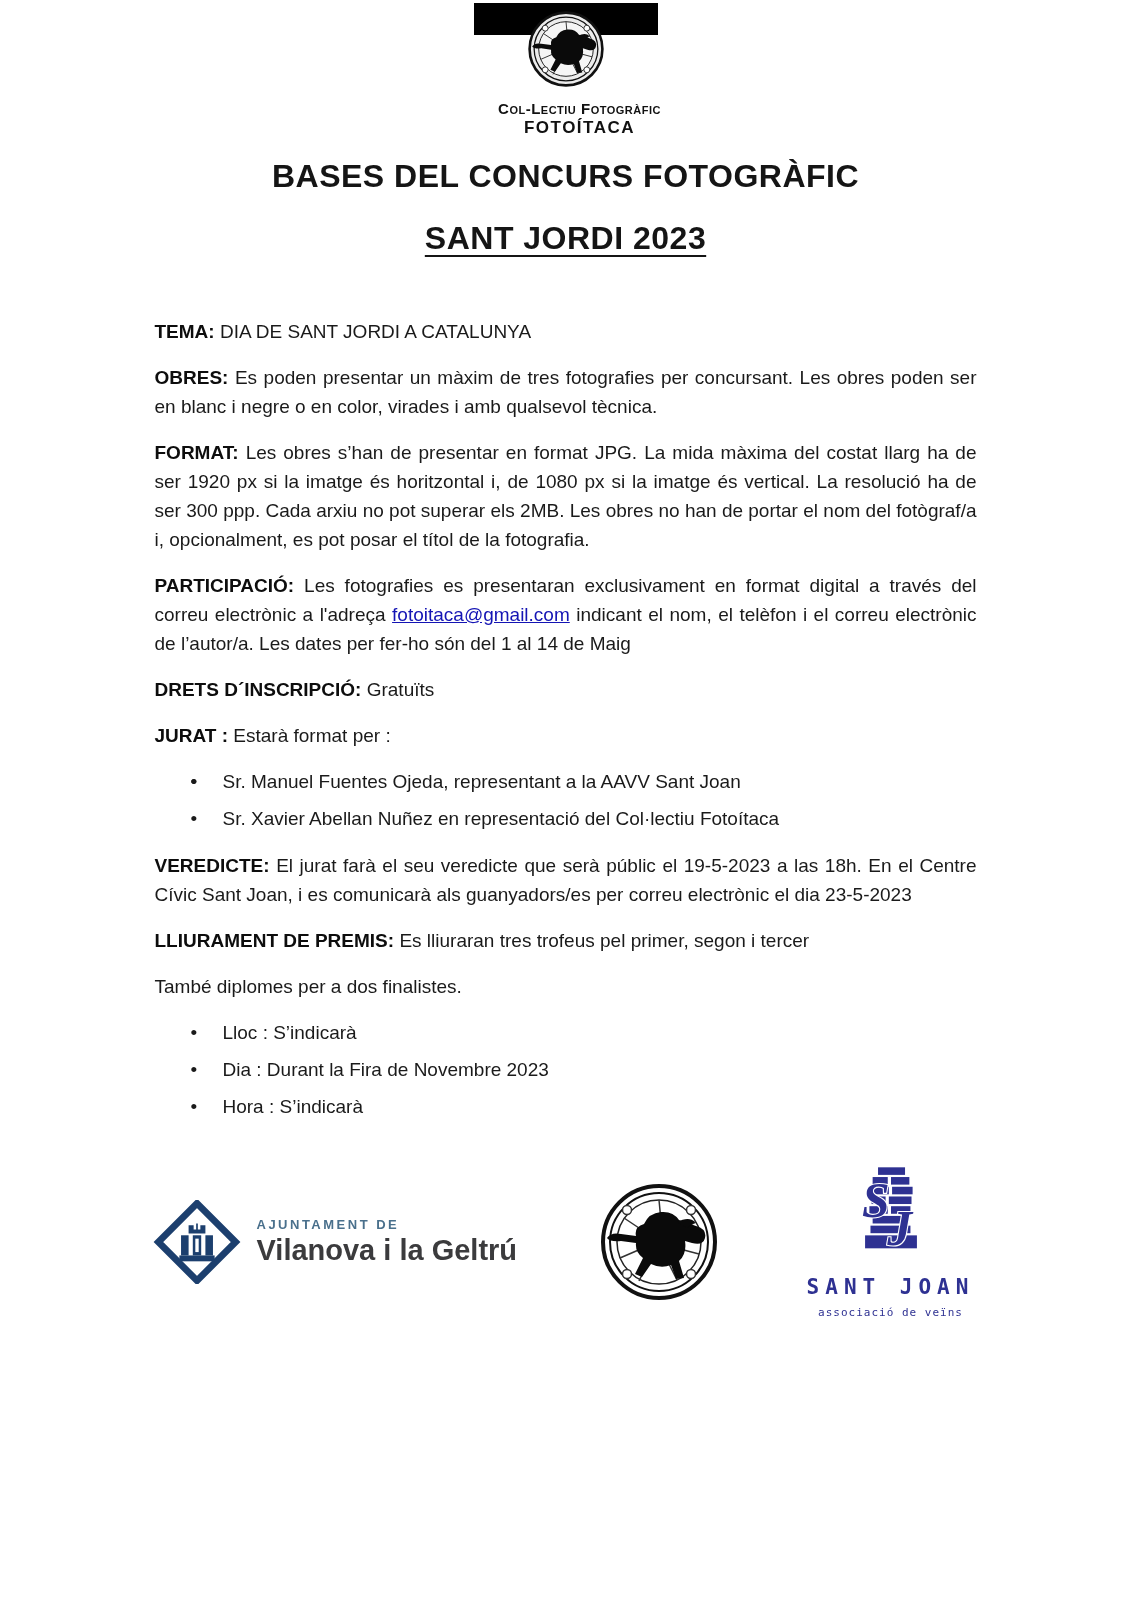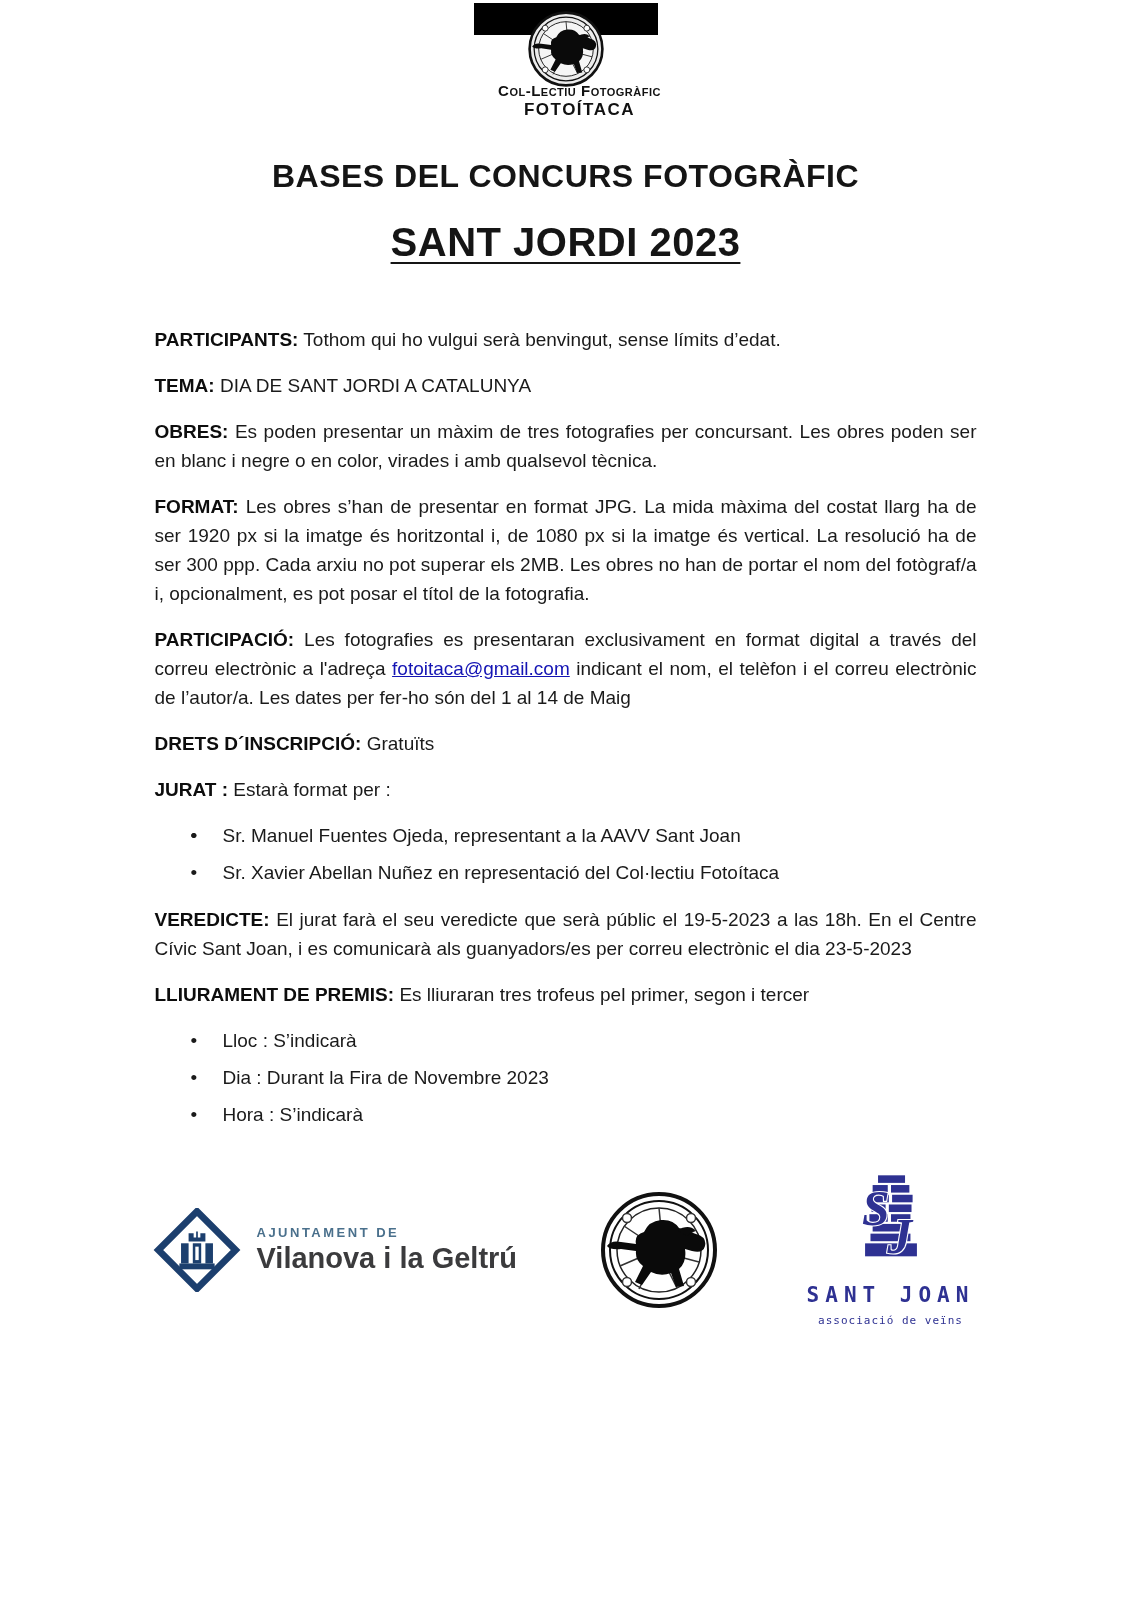--- a/index.html
+++ b/index.html
@@ -14,31 +14,31 @@
 
   
   .logo-block { position: relative; height: 122px; margin-top: 0; }
   .banner {
     position: absolute; left: 50%; transform: translateX(-50%);
     top: 3px; width: 184px; height: 32px; background: #000;
   }
   .stamp-top {
     position: absolute; left: 50%; transform: translateX(-50%); top: 10px;
   }
-  .org-lines { position: absolute; top: 82px; width: 100%; text-align: center; padding-left: 28px; }
+  .org-lines { position: absolute; top: 100px; width: 100%; text-align: center; padding-left: 28px; }
   .org-small {
     font-variant: small-caps; font-weight: bold; font-size: 15px;
     letter-spacing: 0.5px; color: #111;
   }
   .org-name {
     font-weight: bold; font-size: 17px; letter-spacing: 1.5px; color: #111; margin-top: 1px;
   }
 
   .h1 { text-align: center; font-size: 32px; font-weight: bold; letter-spacing: 0.5px; margin-top: 36px; color: #151515; }
-  .h2 { text-align: center; font-size: 40px; font-weight: bold; letter-spacing: 0.5px; margin-top: 25px; color: #151515; }
+  .h2 { text-align: center; font-size: 32px; font-weight: bold; letter-spacing: 0.5px; margin-top: 25px; color: #151515; }
   .h2 span { text-decoration: underline; text-underline-offset: 6px; text-decoration-thickness: 2px; }
   .h3 { text-align: center; font-size: 21px; font-weight: bold; margin-top: 28px; color: #151515; }
 
   
   .content { width: 822px; margin: 0 auto; margin-top: 60px; font-size: 19px; line-height: 29px; }
   .para { margin-bottom: 17px; text-align: justify; }
   .para.single { text-align: left; }
   .para b { font-weight: bold; color: #0d0d0d; }
   a.email-link { color: #1414b4; text-decoration: underline; }
 
@@ -95,24 +95,20 @@
     </div>
   </div>
 
   <div class="h1">BASES DEL CONCURS FOTOGRÀFIC</div>
   <div class="h2">
     <span>SANT JORDI 2023</span>
   </div>
 
   <div class="content">
 
-    <p class="para single">
-      <b>PARTICIPANTS:</b>
-      <span>Tothom qui ho vulgui serà benvingut, sense límits d’edat.</span>
-    </p>
 
     <p class="para single">
       <b>TEMA:</b>
       <span>DIA DE SANT JORDI A CATALUNYA</span>
     </p>
 
     <p class="para">
       <b>OBRES:</b>
       <span>Es poden presentar un màxim de tres fotografies per concursant. Les obres poden ser en blanc i negre o en color, virades i amb qualsevol tècnica.</span>
     </p>
@@ -156,20 +152,23 @@
     <p class="para">
       <b>VEREDICTE:</b>
       <span>El jurat farà el seu veredicte que serà públic el 19-5-2023 a las 18h. En el Centre Cívic Sant Joan, i es comunicarà als guanyadors/es per correu electrònic el dia 23-5-2023</span>
     </p>
 
     <p class="para single">
       <b>LLIURAMENT DE PREMIS:</b>
       <span>Es lliuraran tres trofeus pel primer, segon i tercer</span>
     </p>
 
+    <p class="para single">
+      <span>També diplomes per a dos finalistes.</span>
+    </p>
 
     <ul class="doc-list">
       <li>
         <span class="bullet">•</span>
         <span>Lloc : S’indicarà</span>
       </li>
       <li>
         <span class="bullet">•</span>
         <span>Dia : Durant la Fira de Novembre 2023</span>
       </li>

